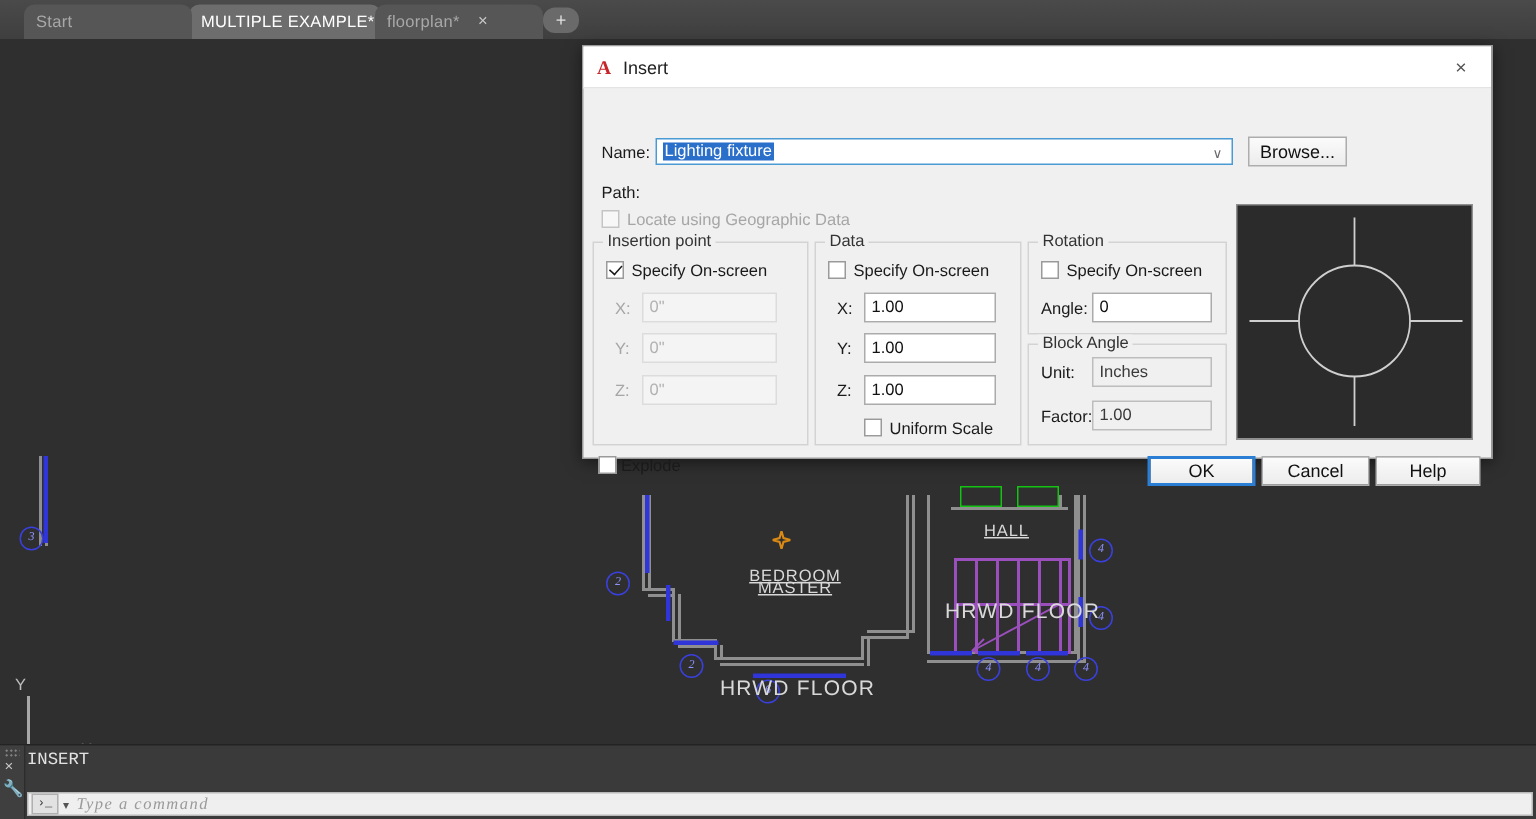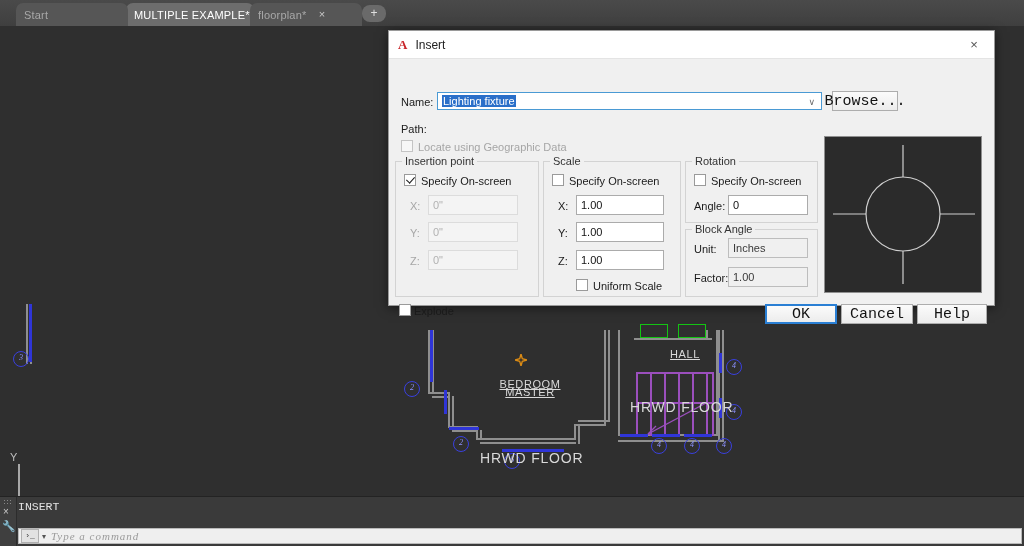--- a/index.html
+++ b/index.html
@@ -183,24 +183,23 @@
   }
   .combo .arrow {
     position: absolute; right: 6px; top: 4px;
     color: #6a6a6a; font-size: 9px;
   }
   .btn {
     position: absolute;
     background: linear-gradient(#fbfbfb,#ececec);
     border: 1px solid #adadad;
     box-sizing: border-box;
-    font-size: 15px; color: #111;
+    font-size: 12px; color: #111;
     display: flex; align-items: center; justify-content: center;
     cursor: pointer;
-    font-family: Liberation Mono, monospace;
   }
   .btn.default { border: 2px solid #2a7fd4; }
 
   .group {
     position: absolute;
     border: 1px solid #d3d3d3;
     box-sizing: border-box;
     padding-left: 40px;
   }
   .group-title {
@@ -335,21 +334,21 @@
 
     <div class="dimv" style="left:719px; top:327px; height:20px;"></div>
     <div class="bub" style="left:726px; top:333px;">4</div>
     <div class="dimv" style="left:719px; top:372px; height:20px;"></div>
     <div class="bub" style="left:726px; top:378px;">4</div>
 
     <div class="rlabel u" style="left:480px; top:360px; width:100px;">MASTER</div>
     <div class="rlabel u" style="left:480px; top:352px; width:100px;text-decoration:underline;">BEDROOM</div>
     <div class="rlabel sub" style="left:480px; top:387px; width:100px;">HRWD  FLOOR</div>
 
-    <div class="rlabel u" style="left:644px; top:322px; width:82px;">HALL</div>
+    <div class="rlabel u" style="left:630px; top:322px; width:82px;">HALL</div>
     <div class="rlabel sub" style="left:630px; top:336px; width:82px;">HRWD  FLOOR</div>
 
     <svg class="snap" style="left:515px; top:328px;" viewBox="0 0 12 12">
       <path d="M6 0 L7.3 4.7 L12 6 L7.3 7.3 L6 12 L4.7 7.3 L0 6 L4.7 4.7 Z" fill="none" stroke="#d98a14" stroke-width="1.4"></path>
     </svg>
 
     <div class="ucs-v" style="left:18px; top:438px; height:48px;"></div>
 
     <div class="ucs-t" style="left:10px; top:425px;">Y</div>
     <div class="ucs-t" style="left:54px; top:468px;">X</div>
@@ -402,21 +401,21 @@
         <div class="tf dis" style="left:32px; top:33px; width:90px; height:20px;">0"</div>
 
         <div class="lbl dis" style="left:14px; top:65px;">Y:</div>
         <div class="tf dis" style="left:32px; top:60px; width:90px; height:20px;">0"</div>
 
         <div class="lbl dis" style="left:14px; top:93px;">Z:</div>
         <div class="tf dis" style="left:32px; top:88px; width:90px; height:20px;">0"</div>
       </div>
 
       <div class="group" style="left:154px; top:102px; width:138px; height:136px;">
-        <span class="group-title">Scale</span>
+        <span class="group-title">Data</span>
         <div class="cb" style="left:8px; top:12px;"></div>
         <div class="lbl" style="left:25px; top:13px;">Specify On-screen</div>
 
         <div class="lbl" style="left:14px; top:38px;">X:</div>
         <div class="tf" style="left:32px; top:33px; width:88px; height:20px;">1.00</div>
 
         <div class="lbl" style="left:14px; top:65px;">Y:</div>
         <div class="tf" style="left:32px; top:60px; width:88px; height:20px;">1.00</div>
 
         <div class="lbl" style="left:14px; top:93px;">Z:</div>

